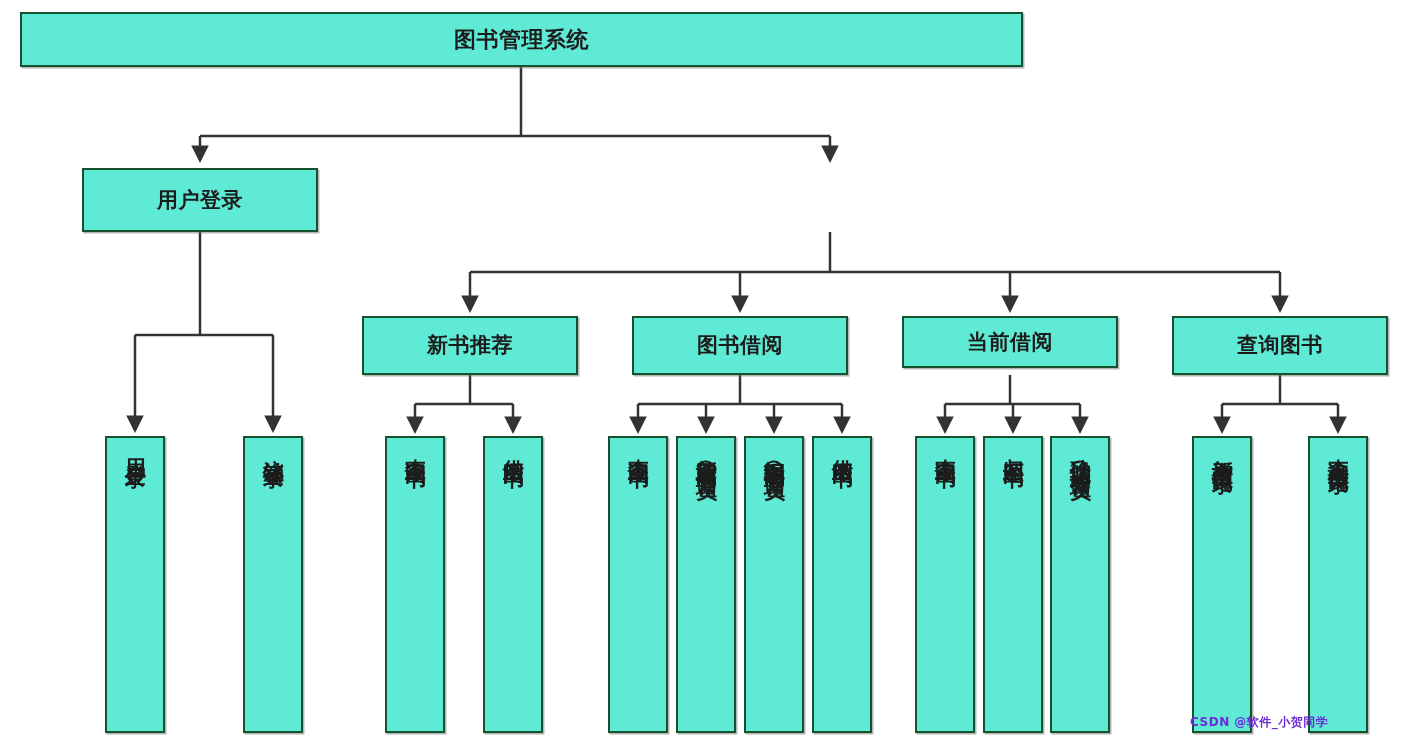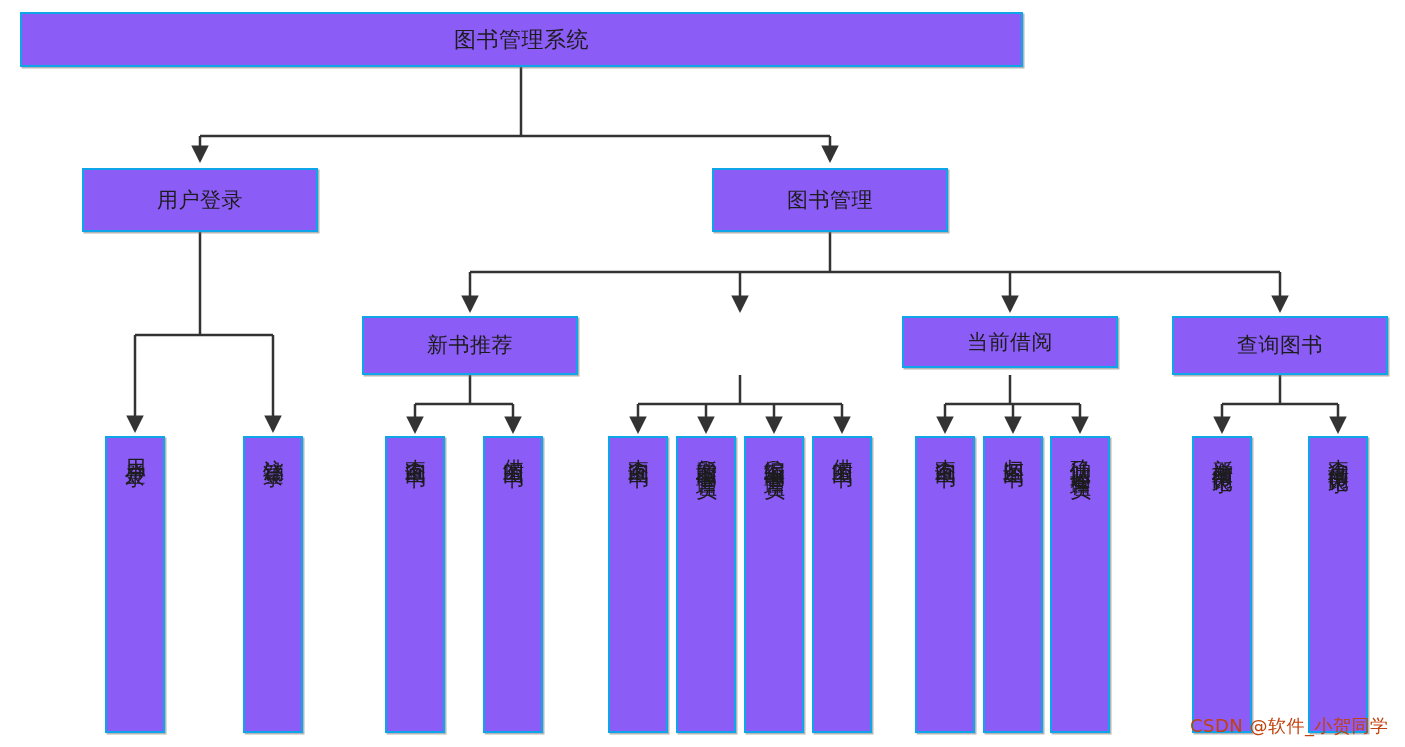--- a/index.html
+++ b/index.html
@@ -22,28 +22,29 @@
     position: absolute;
     left: 0;
     top: 0;
     width: 1405px;
     height: 747px;
     pointer-events: none;
   }
   .node {
     position: absolute;
     box-sizing: border-box;
-    background: #8b5cf6;
-    border: 2px solid #0ea5e9;
+    background: #5eead4;
+    border: 2px solid #14532d;
     box-shadow: 1.5px 1.5px 0 0 rgba(120,120,120,0.55);
     display: flex;
     align-items: center;
     justify-content: center;
     color: #1c1c1c;
     z-index: 2;
+    font-weight: bold;
   }
   .node-label {
     display: block;
     text-align: center;
     line-height: 1.18;
     letter-spacing: 0.5px;
   }
   
   .node.horiz .node-label {
     font-size: 21px;
@@ -60,25 +61,26 @@
   .node.vert .node-label {
     writing-mode: vertical-rl;
     text-orientation: upright;
     font-size: 21px;
     line-height: 1;
     letter-spacing: 3px;
     white-space: nowrap;
   }
   .watermark {
     position: absolute;
-    font-size: 18px;
-    color: #c2410c;
+    font-size: 12px;
+    color: #6d28d9;
     white-space: nowrap;
     z-index: 3;
     letter-spacing: 0.5px;
+    font-weight: bold;
   }
 </style>
 </head>
 <body>
 
 <div id="diagram-root">
 
   <svg id="edge-layer" viewBox="0 0 1405 747" width="1405" height="747">
     <defs>
       <marker id="arrow" viewBox="0 0 12 12" refX="10" refY="6" markerWidth="7" markerHeight="7" orient="auto-start-reverse">
@@ -129,27 +131,27 @@
     </g>
   </svg>
 
   <div class="node root horiz" style="left:20px; top:12px; width:1003px; height:55px;">
     <span class="node-label">图书管理系统</span>
   </div>
 
   <div class="node horiz" style="left:82px; top:168px; width:236px; height:64px;">
     <span class="node-label">用户登录</span>
   </div>
-  <div class="node horiz" style="left:712px; top:168px; width:236px; height:64px;">
-    <span class="node-label">图书管理</span>
-  </div>
 
   <div class="node horiz" style="left:362px; top:316px; width:216px; height:59px;justify-content:center;">
     <span class="node-label">新书推荐</span>
   </div>
+  <div class="node horiz" style="left:632px; top:316px; width:216px; height:59px;">
+    <span class="node-label">图书借阅</span>
+  </div>
   <div class="node horiz" style="left:902px; top:316px; width:216px; height:52px;">
     <span class="node-label">当前借阅</span>
   </div>
   <div class="node horiz" style="left:1172px; top:316px; width:216px; height:59px;">
     <span class="node-label">查询图书</span>
   </div>
 
   <div class="node vert" style="left:105px; top:436px; width:60px; height:297px;">
     <span class="node-label">用户登录</span>
   </div>

